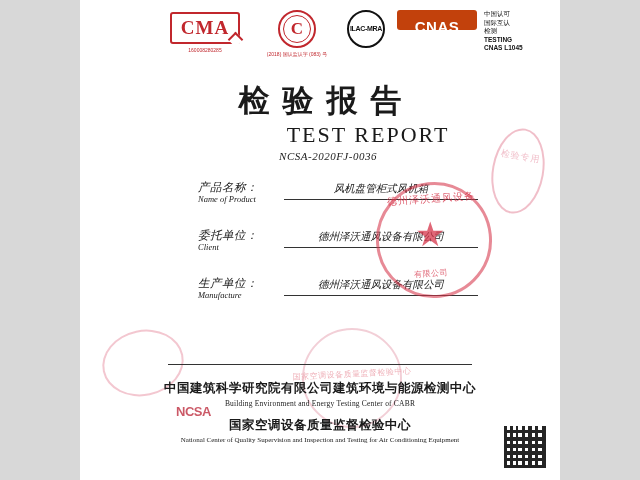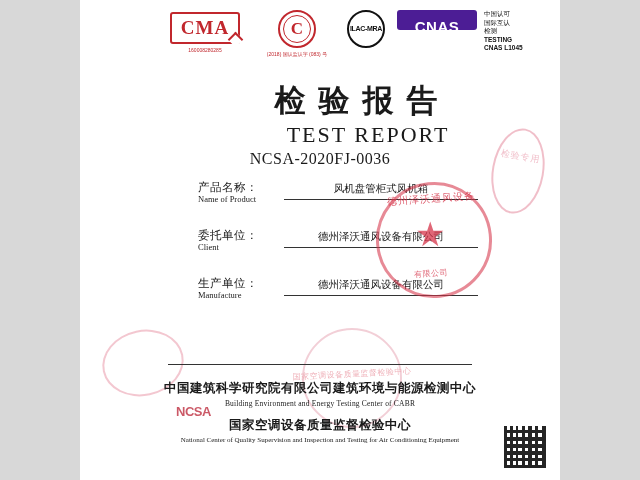--- a/index.html
+++ b/index.html
@@ -107,21 +107,21 @@
     font-size: 7px;
     font-weight: bold;
     line-height: 34px;
     letter-spacing: -0.3px;
     font-family: "Liberation Sans", sans-serif;
   }
   .cnas-badge {
     width: 80px;
     height: 20px;
     margin: 0 auto;
-    background: #4c1d95;
+    background: #c2410c;
     color: #ffffff;
     border-radius: 3px;
     font-family: "Liberation Sans", sans-serif;
     font-size: 15px;
     font-weight: bold;
     line-height: 34px;
     letter-spacing: 0.5px;
   }
   .mark-text .line {
     font-size: 6.5px;
@@ -138,54 +138,55 @@
     left: 0;
     top: 80px;
     width: 480px;
     text-align: center;
     font-size: 31px;
     font-weight: bold;
     letter-spacing: 13px;
     text-indent: 13px;
     color: #1a1a1a;
     font-family: "Liberation Serif", serif;
-    padding-left: 36px;
   }
   .title-en {
     position: absolute;
     left: 0;
     top: 122px;
     width: 480px;
     text-align: center;
     font-size: 22px;
     letter-spacing: 2px;
     color: #1a1a1a;
     padding-left: 48px;
   }
   .report-no {
     position: absolute;
-    left: 0;
+    left: 8px;
     top: 150px;
     width: 480px;
     text-align: center;
-    font-size: 16px;
-    letter-spacing: 0.5px;
-    color: #1a1a1a;
+    font-size: 11px;
+    letter-spacing: 0.5px;
+    color: #1a1a1a;
+    font-style: italic;
   }
 
   
   .fields {
     position: absolute;
     left: 118px;
     top: 180px;
     width: 280px;
   }
   .field-row {
     position: relative;
     height: 48px;
+    font-style: italic;
   }
   .field-label {
     position: absolute;
     left: 0;
     top: 0;
     width: 88px;
   }
   .label-cn {
     font-size: 11.5px;
     color: #1a1a1a;

